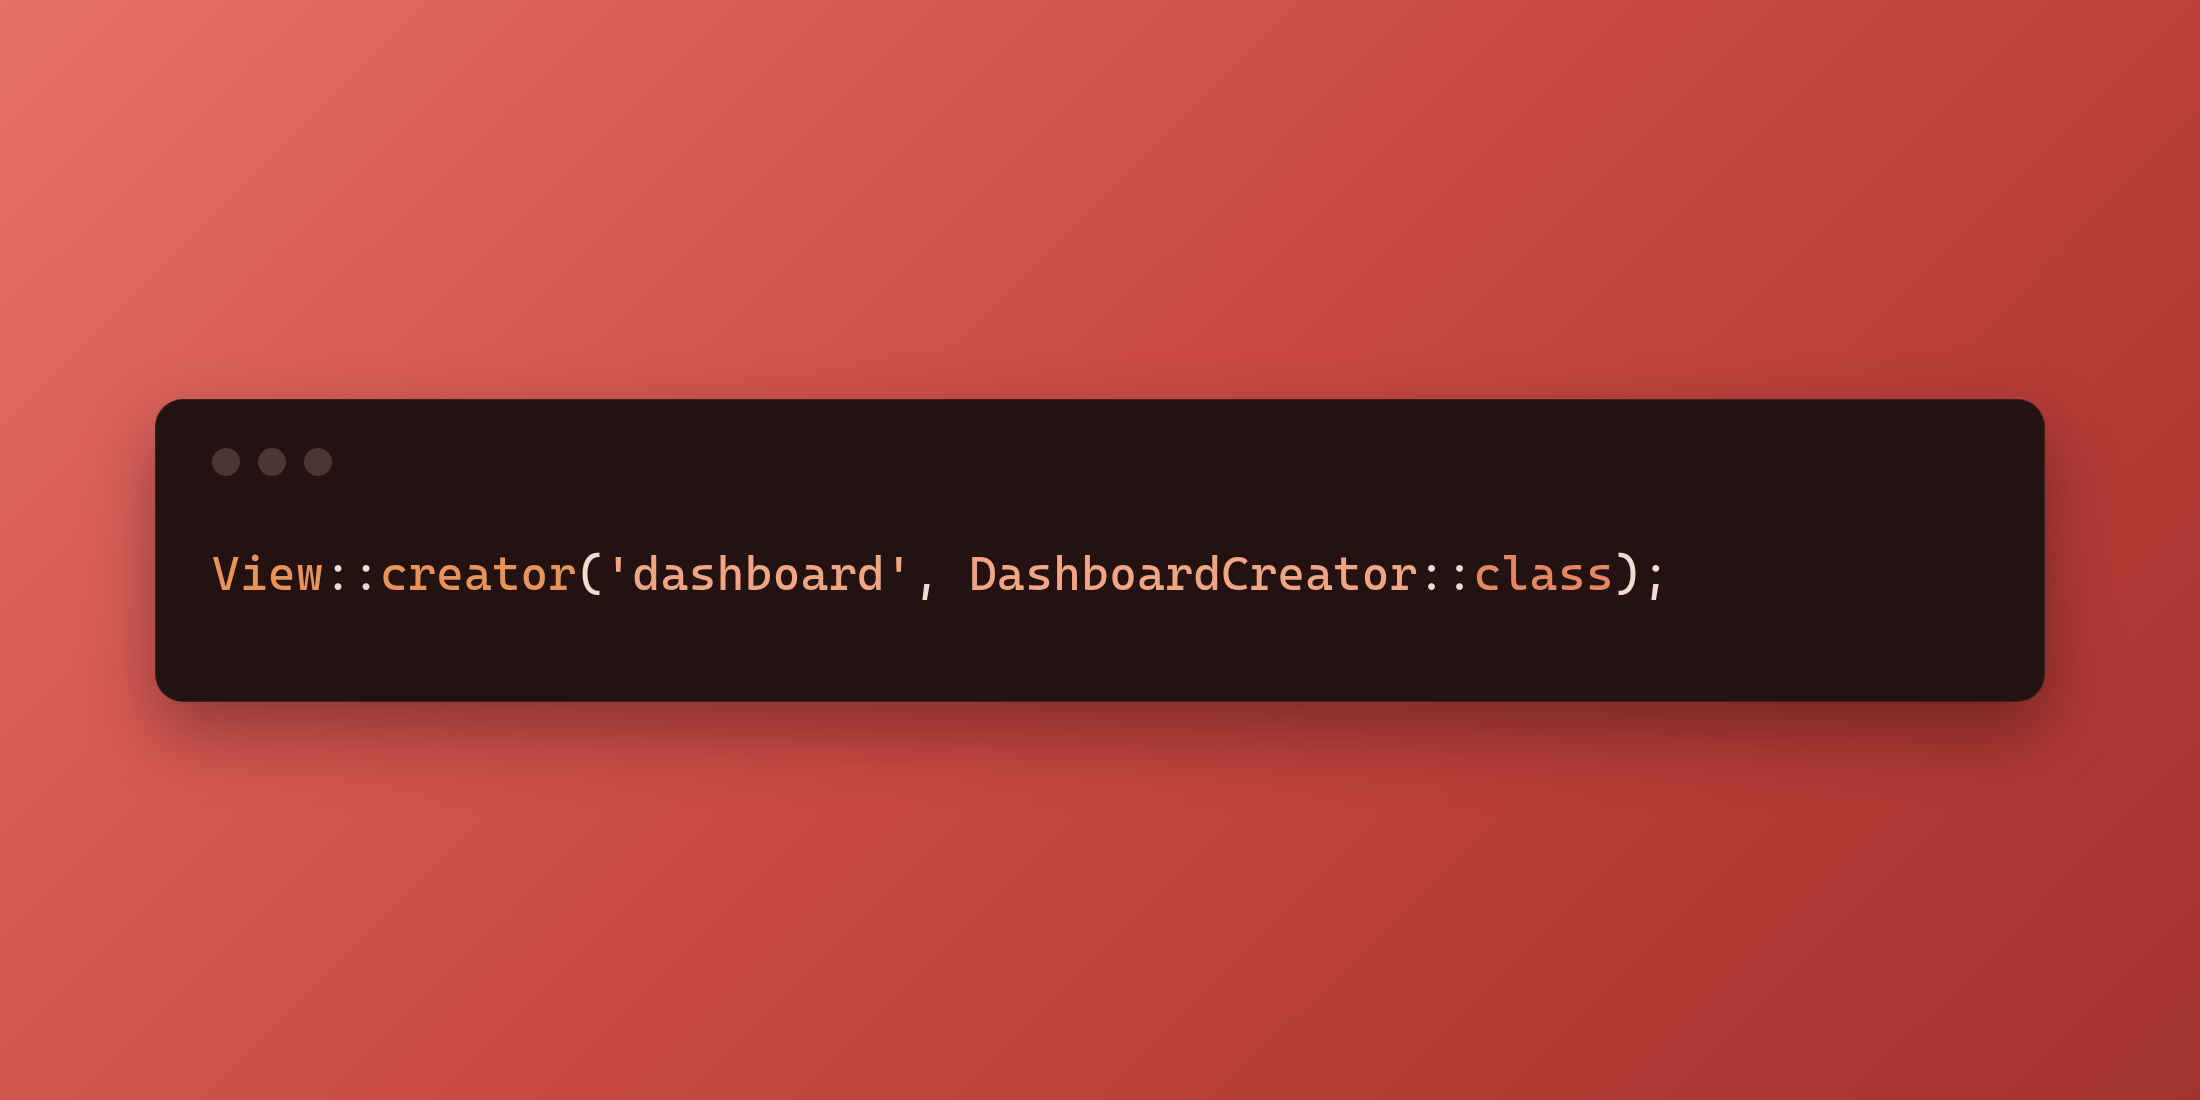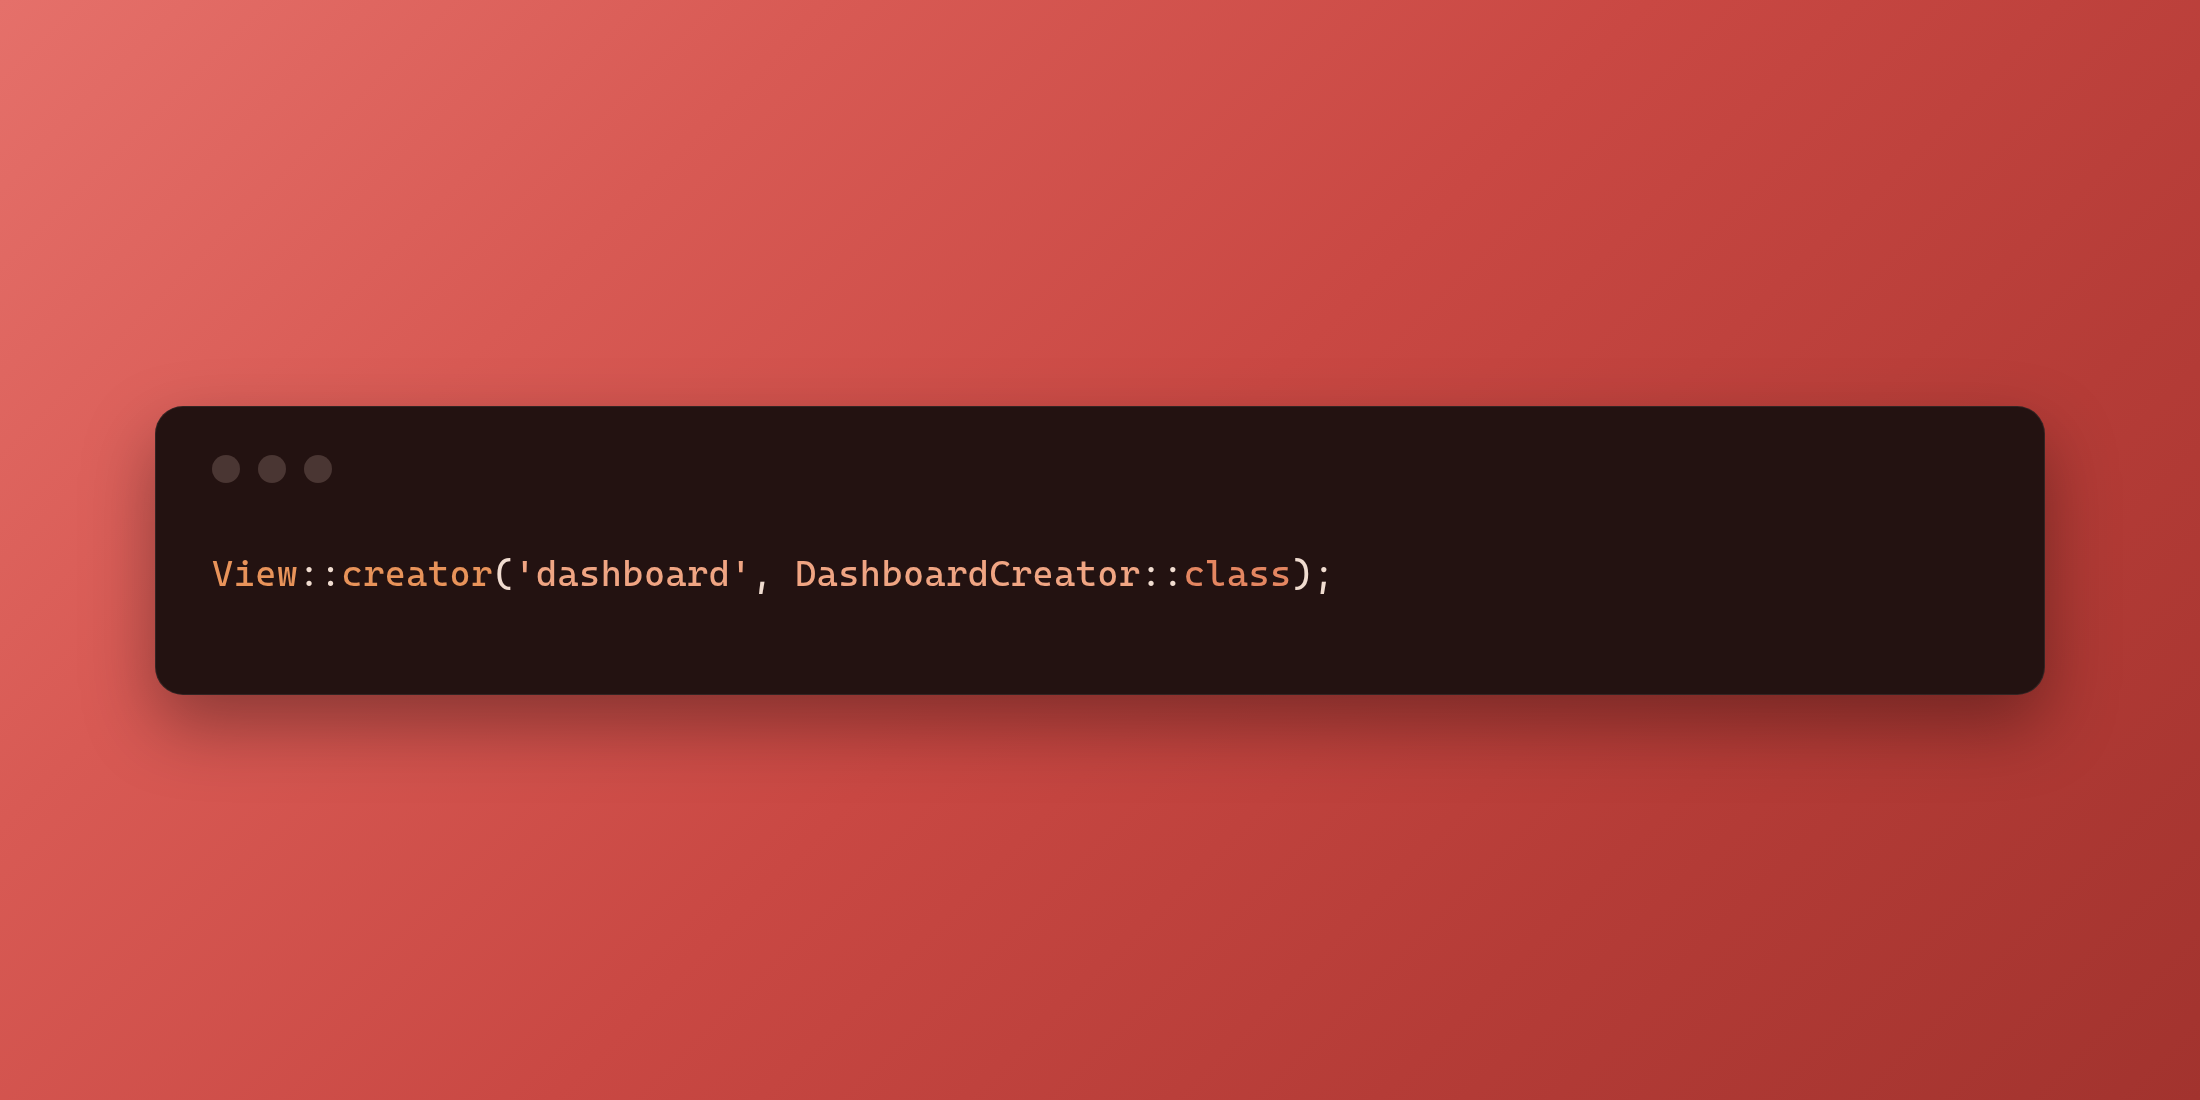--- a/index.html
+++ b/index.html
@@ -35,21 +35,21 @@
 
     .traffic-dot {
       width: 28px;
       height: 28px;
       border-radius: 50%;
       background: #4a3633;
     }
 
     .code-line {
       font-family: ui-monospace, "SF Mono", "Cascadia Code", "Fira Code", Menlo, Monaco, Consolas, monospace;
-      font-size: 36px;
+      font-size: 47px;
       font-weight: 500;
       letter-spacing: 0.5px;
       white-space: nowrap;
     }
 
     .tok-class { color: #e8935a; }
     .tok-punct { color: #f0dcd0; }
     .tok-scope { color: #f0dcd0; }
     .tok-string { color: #f0a583; }
     .tok-class-name { color: #f0a583; }

